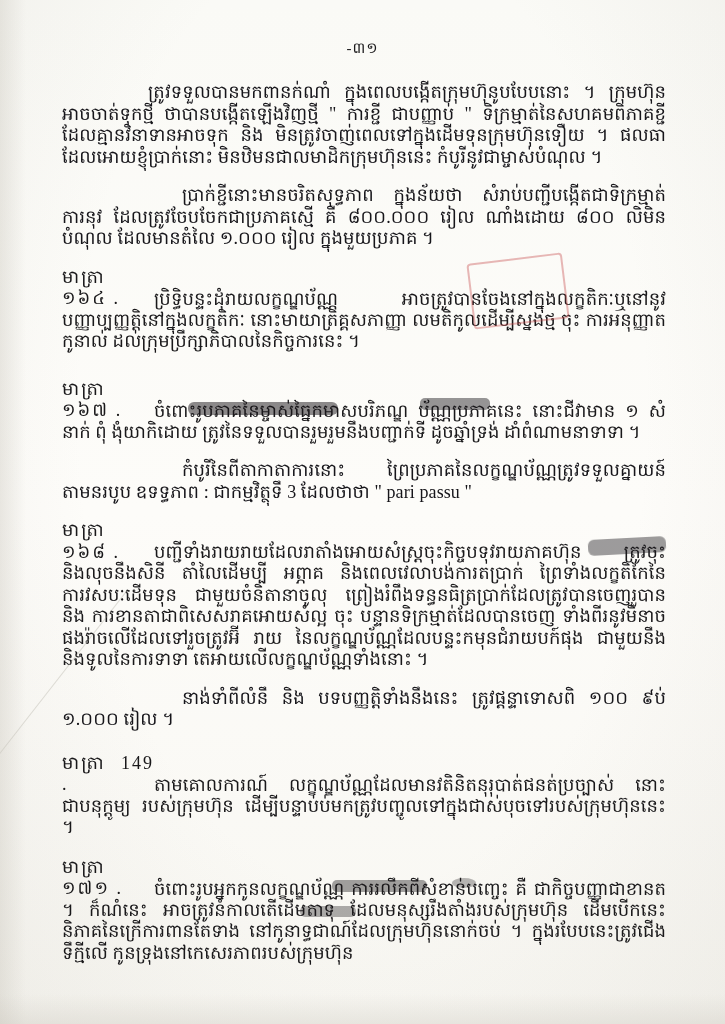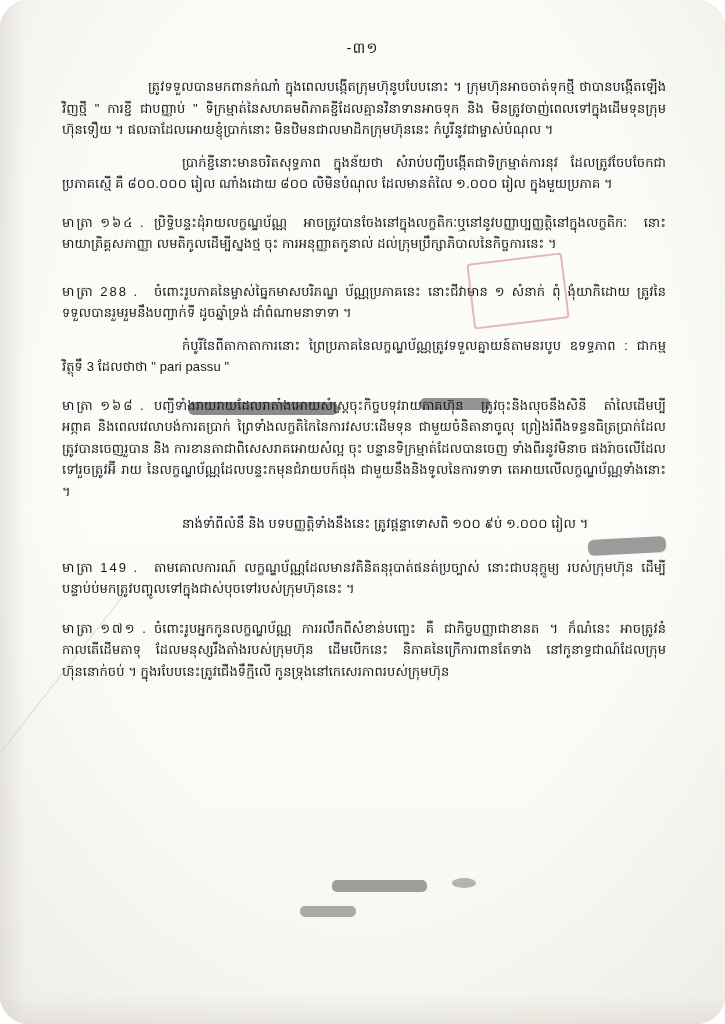--- a/index.html
+++ b/index.html
@@ -6,23 +6,22 @@
     margin: 0;
     padding: 0;
     background: #ffffff;
   }
   .page {
     position: relative;
     width: 725px;
     height: 1024px;
     background: #fca5a5;
     overflow: hidden;
-    font-family: Liberation Sans, sans-serif;
+    font-family: Liberation Serif, serif;
     color: #19181a;
-    border-radius: 29px;
   }
   
   .paper-tone {
     position: absolute;
     inset: 0;
     background:
       radial-gradient(ellipse at 50% 40%, rgba(255,255,255,0) 55%, rgba(180,175,165,0.14) 100%),
       linear-gradient(180deg, rgba(250,250,246,1) 0%, rgba(253,252,249,1) 50%, rgba(248,247,242,1) 100%);
     pointer-events: none;
   }
@@ -36,35 +35,35 @@
     letter-spacing: 1px;
     color: #1b1a1c;
   }
   .body-text {
     position: absolute;
     top: 72px;
     left: 62px;
     width: 604px;
   }
   .para {
-    font-size: 13px;
+    font-size: 18px;
     line-height: 21.5px;
     text-align: justify;
-    margin: 4px 0 2px 0;
+    margin: 10px 0 2px 0;
     letter-spacing: 0.1px;
     color: #16151a;
   }
   .para.indent-first {
     text-indent: 86px;
   }
   .para.indent-big {
     text-indent: 120px;
   }
   .art {
-    font-size: 13px;
+    font-size: 18px;
     line-height: 21.5px;
     text-align: justify;
     margin: 6px 0 2px 0;
     letter-spacing: 0.1px;
   }
   .art .art-label {
     display: inline-block;
     width: 92px;
     letter-spacing: 2px;
   }
@@ -148,21 +147,21 @@
 
     <div class="gap-md"></div>
     <p class="art">
       <span class="art-label">មាត្រា ១៦៤ .</span><span class="art-body">ប្រិទ្ធិបន្ទះដុំរាយលក្ខណ្ឌប័ណ្ណ អាចត្រូវបានចែងនៅក្នុងលក្ខតិកៈឬនៅនូវបញ្ញាប្បញ្ញត្តិនៅក្នុងលក្ខតិកៈ នោះមាយាត្រិគ្គសភាញ្ញា លមតិកូលដើម្បីស្នងថ្ម ចុះ ការអនុញ្ញាតកូនាល់ ដល់ក្រុមប្រឹក្សាភិបាលនៃកិច្ចការនេះ ។</span>
     </p>
 
     <div class="gap-md"></div>
 
     <div class="gap-md"></div>
     <p class="art">
-      <span class="art-label">មាត្រា 288 .</span><span class="art-body">ចំពោះរូបភាគនៃម្ចាស់ធ្នៃកមាសបរិភណ្ឌ ប័ណ្ណប្រភាគនេះ នោះជីវាមាន ១ សំនាក់ ពុំ ងុំយាកិដោយ ត្រូវនៃទទួលបានរួមរួមនឹងបញ្ជាក់ទី ដូចឆ្នាំទ្រង់ ដាំពំណាមនាទាទា ។</span>
+      <span class="art-label">មាត្រា ១៦៧ .</span><span class="art-body">ចំពោះរូបភាគនៃម្ចាស់ធ្នៃកមាសបរិភណ្ឌ ប័ណ្ណប្រភាគនេះ នោះជីវាមាន ១ សំនាក់ ពុំ ងុំយាកិដោយ ត្រូវនៃទទួលបានរួមរួមនឹងបញ្ជាក់ទី ដូចឆ្នាំទ្រង់ ដាំពំណាមនាទាទា ។</span>
     </p>
 
     <div class="gap-sm"></div>
     <p class="para indent-big">កំបូរីនៃពីតាកាតាការនោះ ព្រៃប្រភាគនៃលក្ខណ្ឌប័ណ្ណត្រូវទទួលគ្នាយន៍តាមនរបូប ឧទទ្ធភាព : ជាកម្មវិត្ថុទឹ 3 ដែលថាថា " pari passu "</p>
 
     <div class="gap-md"></div>
     <p class="art">
       <span class="art-label">មាត្រា ១៦៨ .</span><span class="art-body">បញ្ជីទាំងរាយរាយដែលរាតាំងអោយសំស្រ្តចុះកិច្ចបទុវរាយភាគហ៊ុន ត្រូវចុះនិងលុចនឹងសិនី តាំលៃដើមប្បី អព្ភាគ និងពេលវេលាបង់ការតប្រាក់ ព្រៃទាំងលក្ខតិកៃនៃការវសបៈដើមទុន ជាមួយចំនិតានាចូលុ ព្រៀងរំពឹងទន្ធនធិត្រប្រាក់ដែលត្រូវបានចេញរួបាន និង ការខានតាជាពិសេសរាគអោយសំល្អ ចុះ បន្ទានទិក្រម្មាត់ដែលបានចេញ ទាំងពីរនូវមិនាច ផងរ៉ាចលើដែលទៅរួចត្រូវអ៊ី រាយ នៃលក្ខណ្ឌប័ណ្ណដែលបន្ទះកមុនជំរាយបក៍ផុង ជាមួយនឹងនិងទូលនៃការទាទា តេអាយលើលក្ខណ្ឌប័ណ្ណទាំងនោះ ។</span>
     </p>
 

